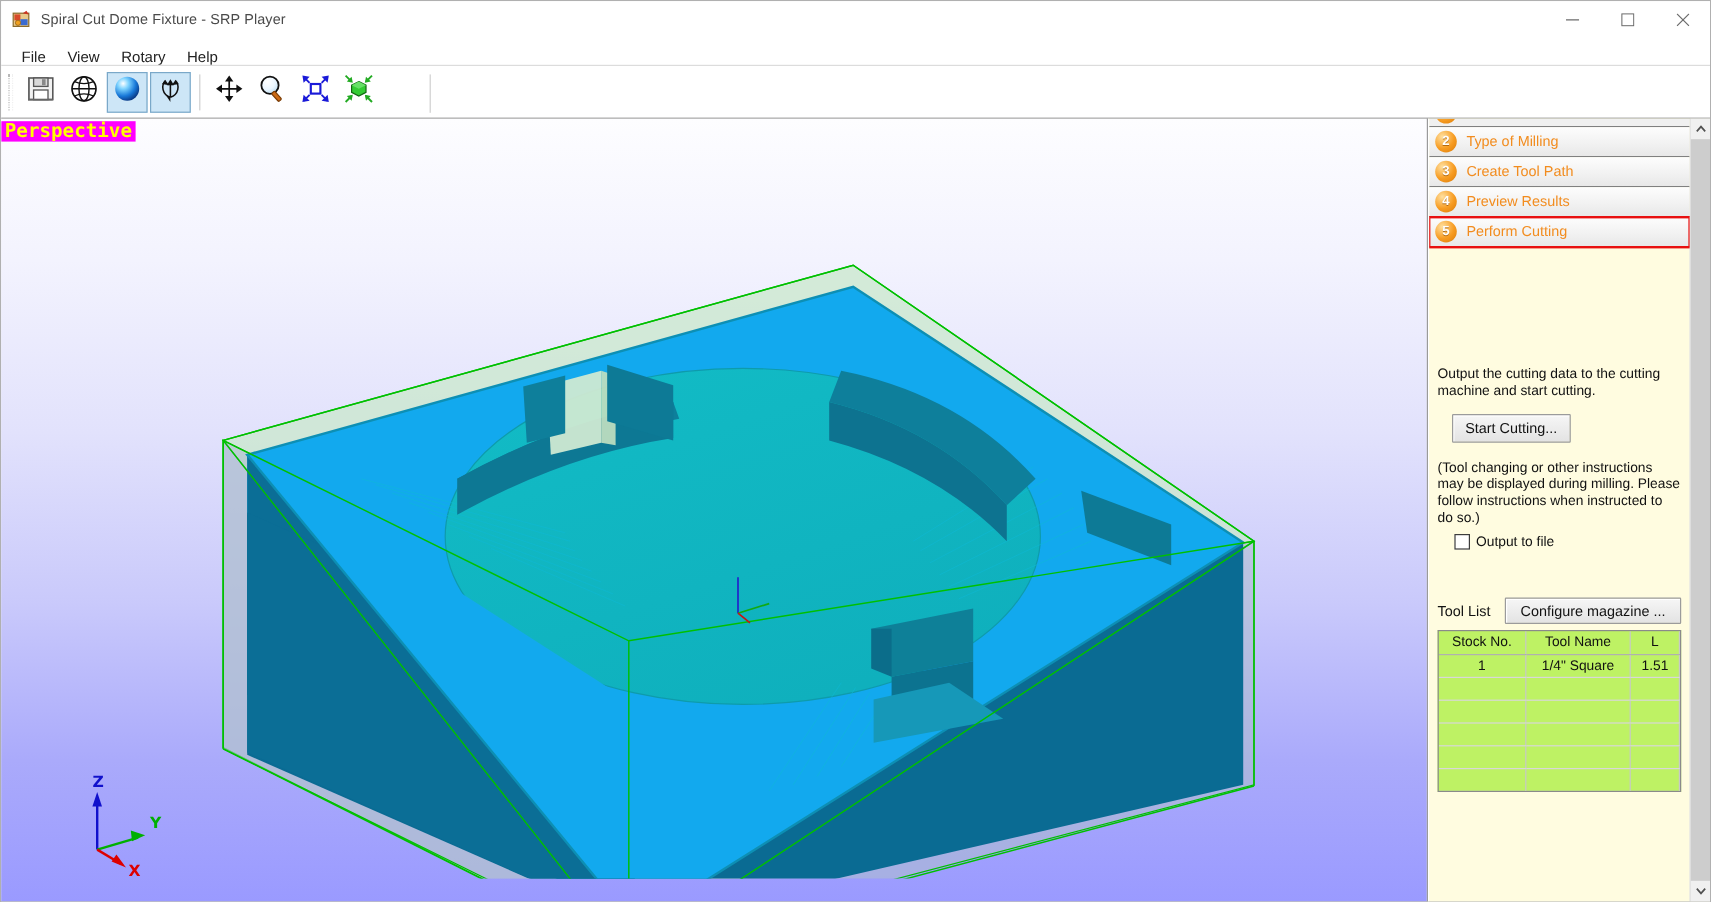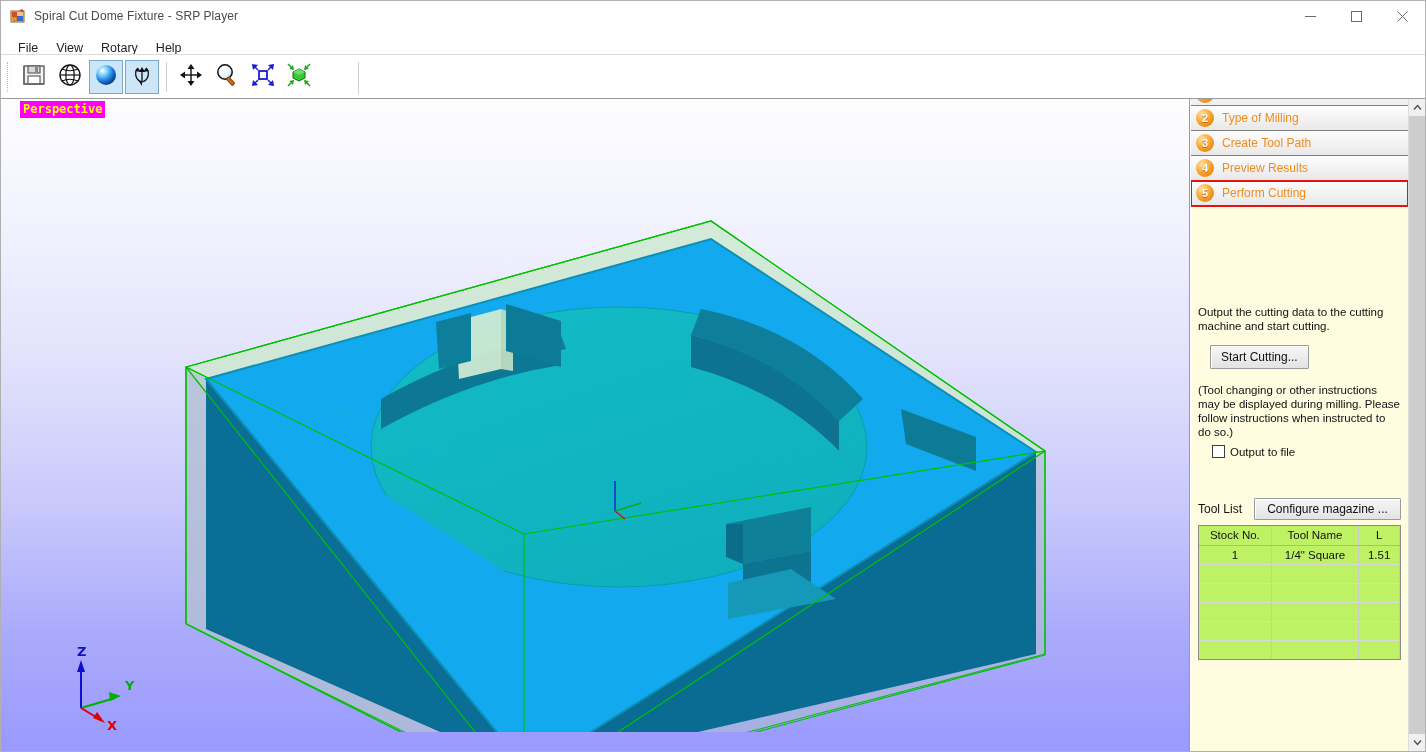--- a/index.html
+++ b/index.html
@@ -109,26 +109,26 @@
 
   
   .viewport {
     position: relative;
     width: 1189px;
     background: linear-gradient(to bottom, #fdfdff 0%, #f3f3fe 18%, #e2e2fc 40%, #c9c9fb 62%, #aaaafb 82%, #9a9aff 100%);
     border-right: 1px solid #9a9a9a;
     overflow: hidden;
   }
   .persp-label {
-    position: absolute; left: 19px; top: 2px;
+    position: absolute; left: 0; top: 2px;
     background: #ff00ff;
     color: #ffff00;
     font-family: "DejaVu Sans Mono", monospace;
     font-weight: bold;
-    font-size: 12px;
+    font-size: 16px;
     line-height: 14px;
     padding: 1px 3px 2px 3px;
     letter-spacing: 0px;
     z-index: 5;
   }
   .model-svg {
     position: absolute; left: 0; top: 0;
     width: 1189px; height: 633px;
   }
 

